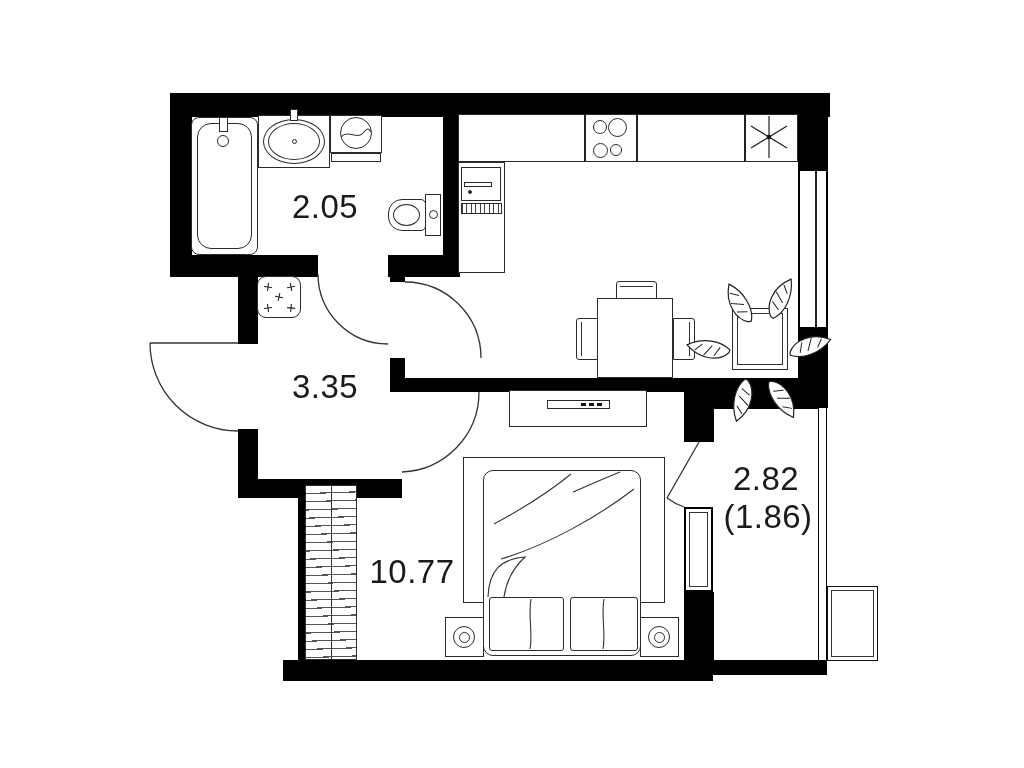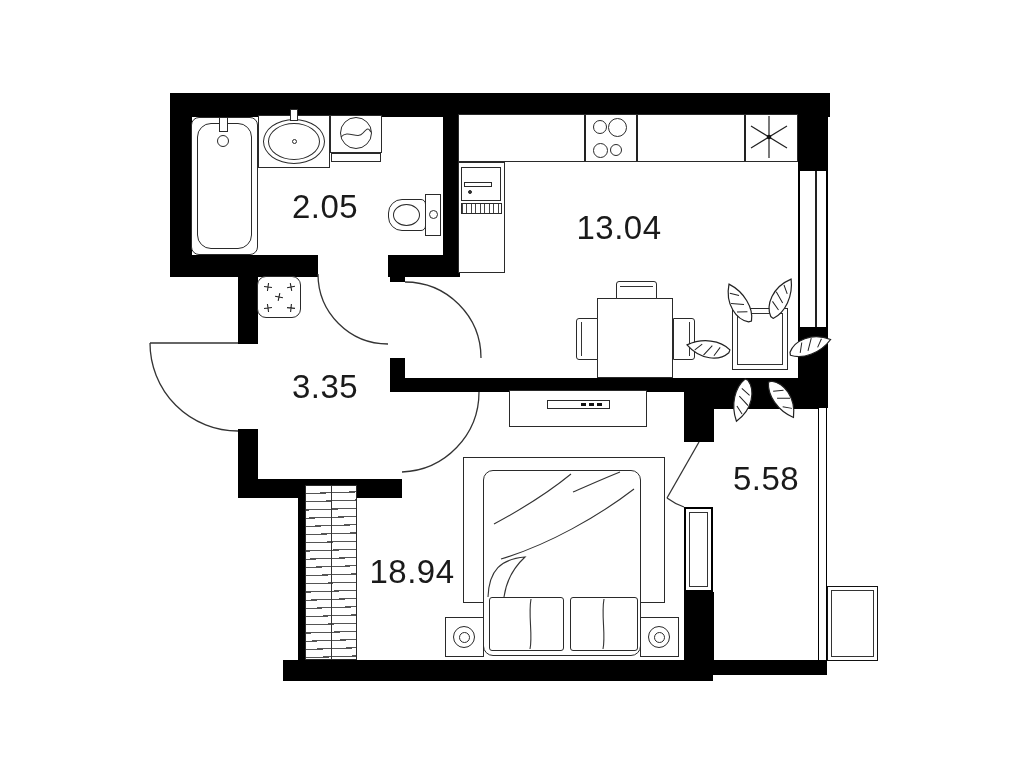--- a/index.html
+++ b/index.html
@@ -265,17 +265,17 @@
       <path d="M494 524 C522 509 549 492 571 474"></path>
       <path d="M501 559 C548 545 599 516 634 489"></path>
       <path d="M620 472 C600 480 585 487 573 492"></path>
       <path d="M488 597 C489 570 501 559 525 557 C512 569 506 582 504 597"></path>
       <path d="M531 599 C528 615 533 635 530 649"></path>
       <path d="M604 599 C601 615 606 635 603 649"></path>
     </g>
   </svg>
 
   <div class="room-label" style="left:325px;top:207px">2.05</div>
-  <div class="room-label" style="left:619px;top:228px">13.04</div>
   <div class="room-label" style="left:325px;top:387px">3.35</div>
-  <div class="room-label" style="left:412px;top:572px">18.94</div>
-  <div class="room-label" style="left:766px;top:479px">5.58</div>
+  <div class="room-label" style="left:412px;top:572px">10.77</div>
+  <div class="room-label" style="left:766px;top:479px">2.82</div>
+  <div class="room-label" style="left:768px;top:517px">(1.86)</div>
 </div>
 
 </body></html>

